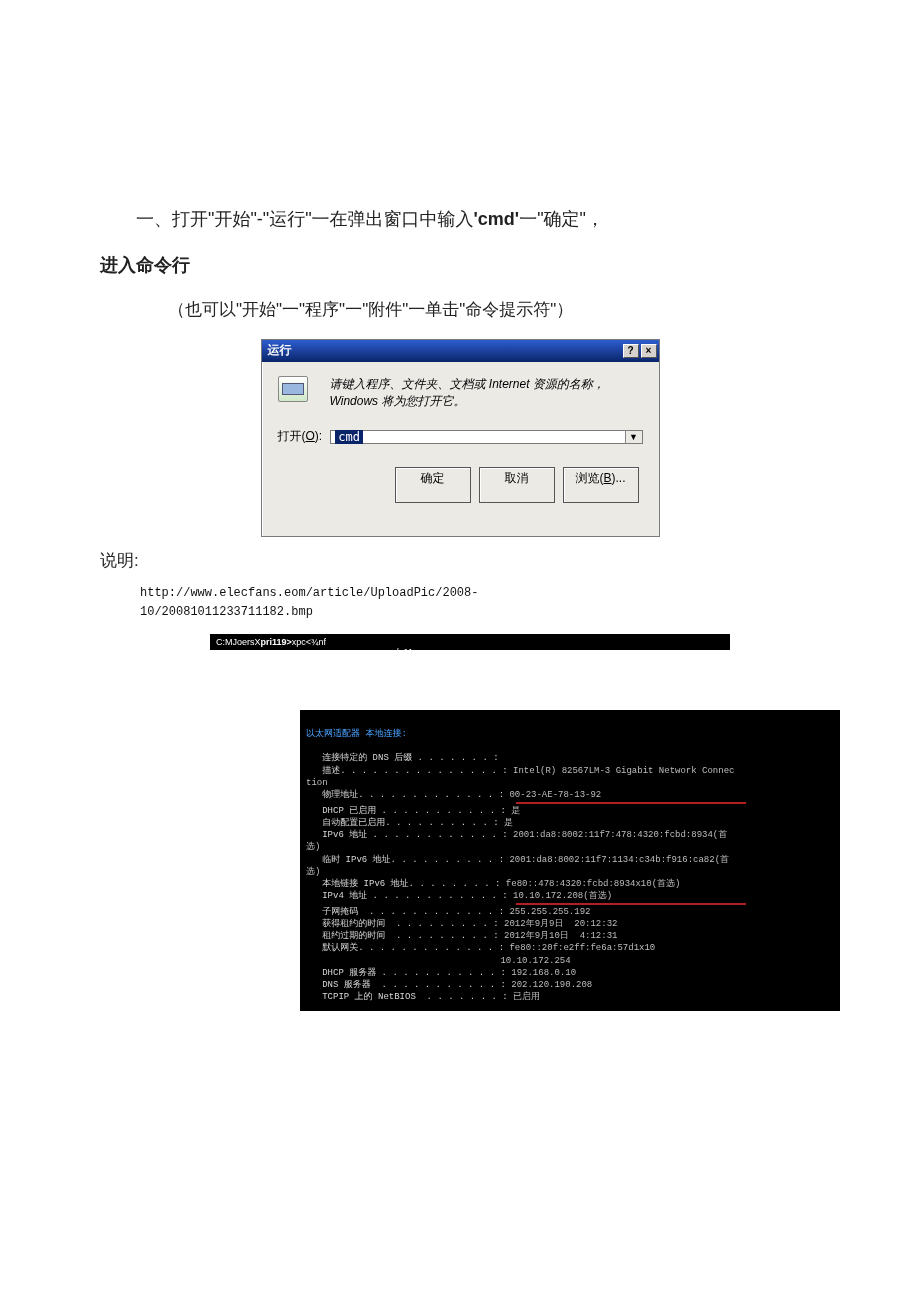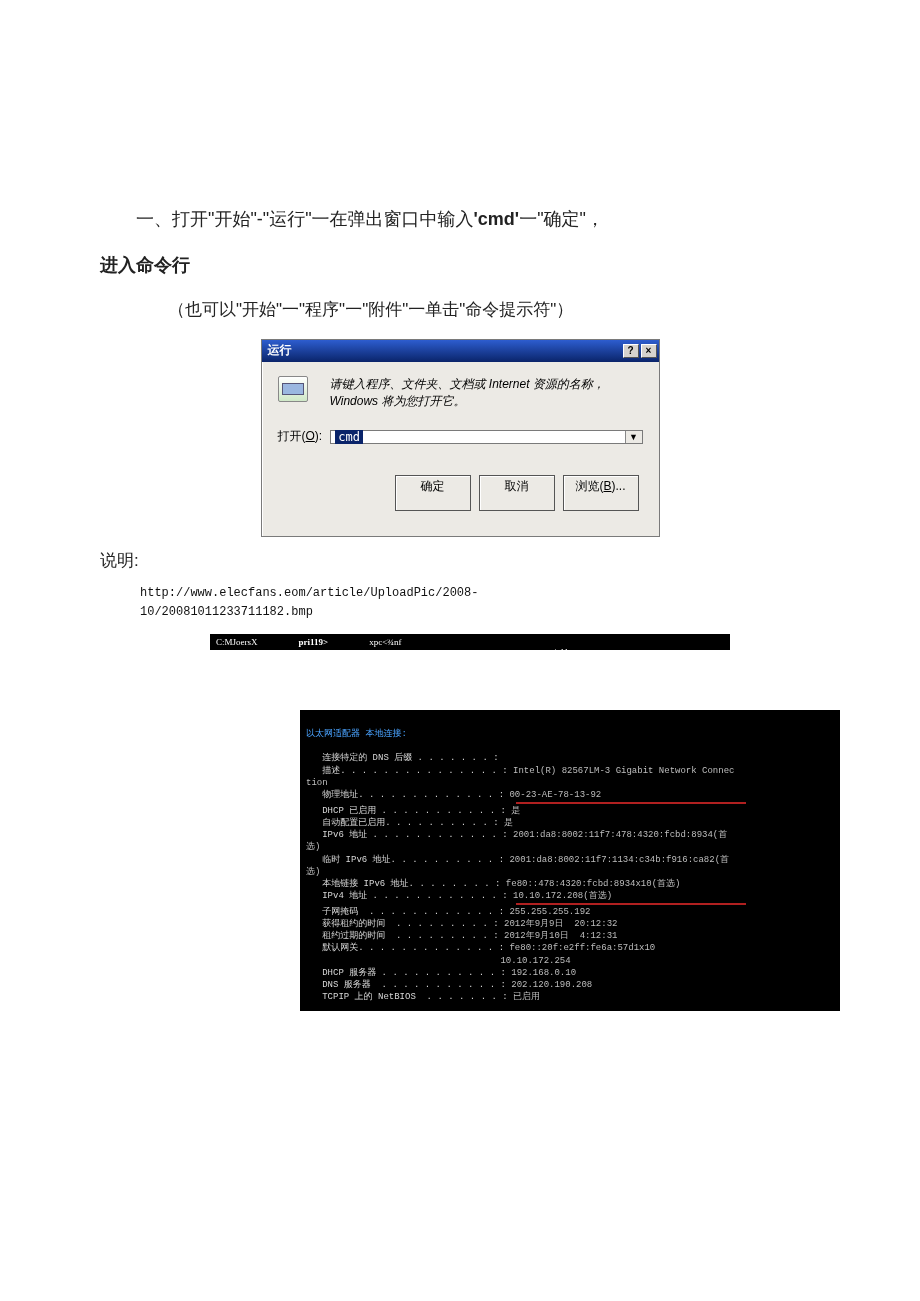--- a/index.html
+++ b/index.html
@@ -93,21 +93,21 @@
       left: 3px; top: 6px;
       width: 20px; height: 10px;
       background: #9ab7e0;
       border: 1px solid #557;
     }
     .rd-msg-text { line-height: 1.45; color: #000; }
     .rd-input-row {
       display: flex;
       align-items: center;
       gap: 8px;
-      margin-bottom: 30px;
+      margin-bottom: 22px;
     }
     .rd-input-label { white-space: nowrap; }
     .rd-input-label .u { text-decoration: underline; }
     .rd-combo {
       flex: 1;
       display: flex;
       border: 1px solid #7a7a7a;
       background: #fff;
       height: 14px;
     }
@@ -159,25 +159,24 @@
     }
 
     
     .cmdbar {
       width: 520px;
       height: 16px;
       background: #000;
       margin: 12px 0 12px 110px;
       padding: 1px 6px;
       color: #fff;
-      font-family: Liberation Serif, serif;
+      font-family: Liberation Sans, sans-serif;
       font-size: 9px;
       display: flex;
       align-items: center;
-      gap: 41px;
     }
     .cmdbar .seg1 { color:#fff; }
     .cmdbar .segb { font-weight:700; }
     .cmdbar .gap { display:inline-block; width:70px; }
     .cmdbar .u { text-decoration: underline; margin-top: 21px; }
 
     
     .cmd-output {
       width: 540px;
       margin: 60px auto 0 200px;

